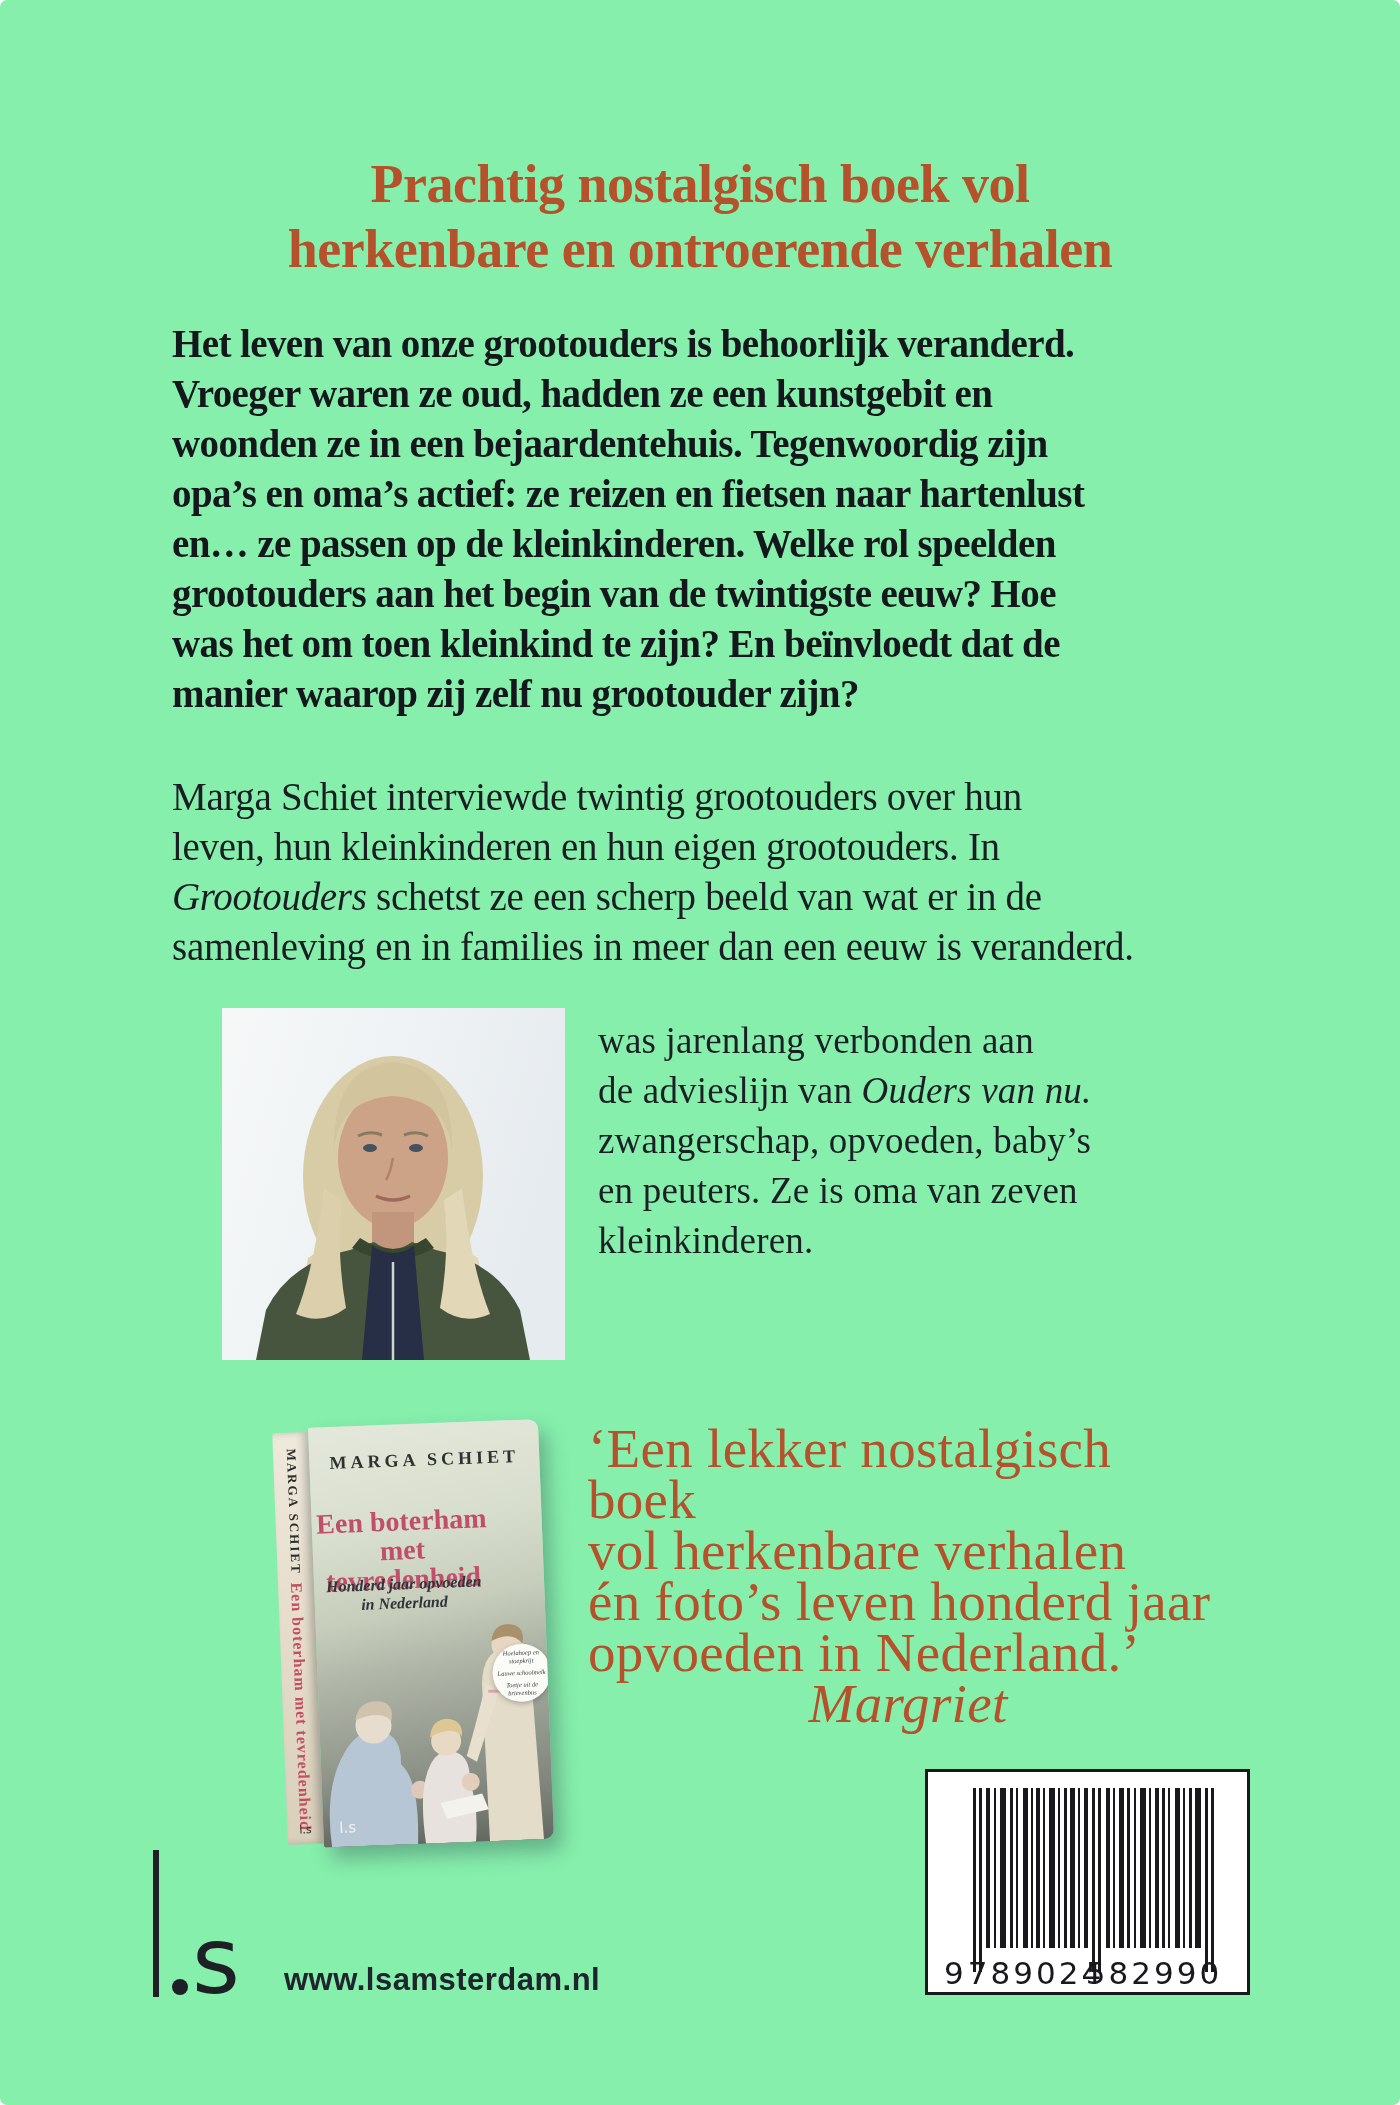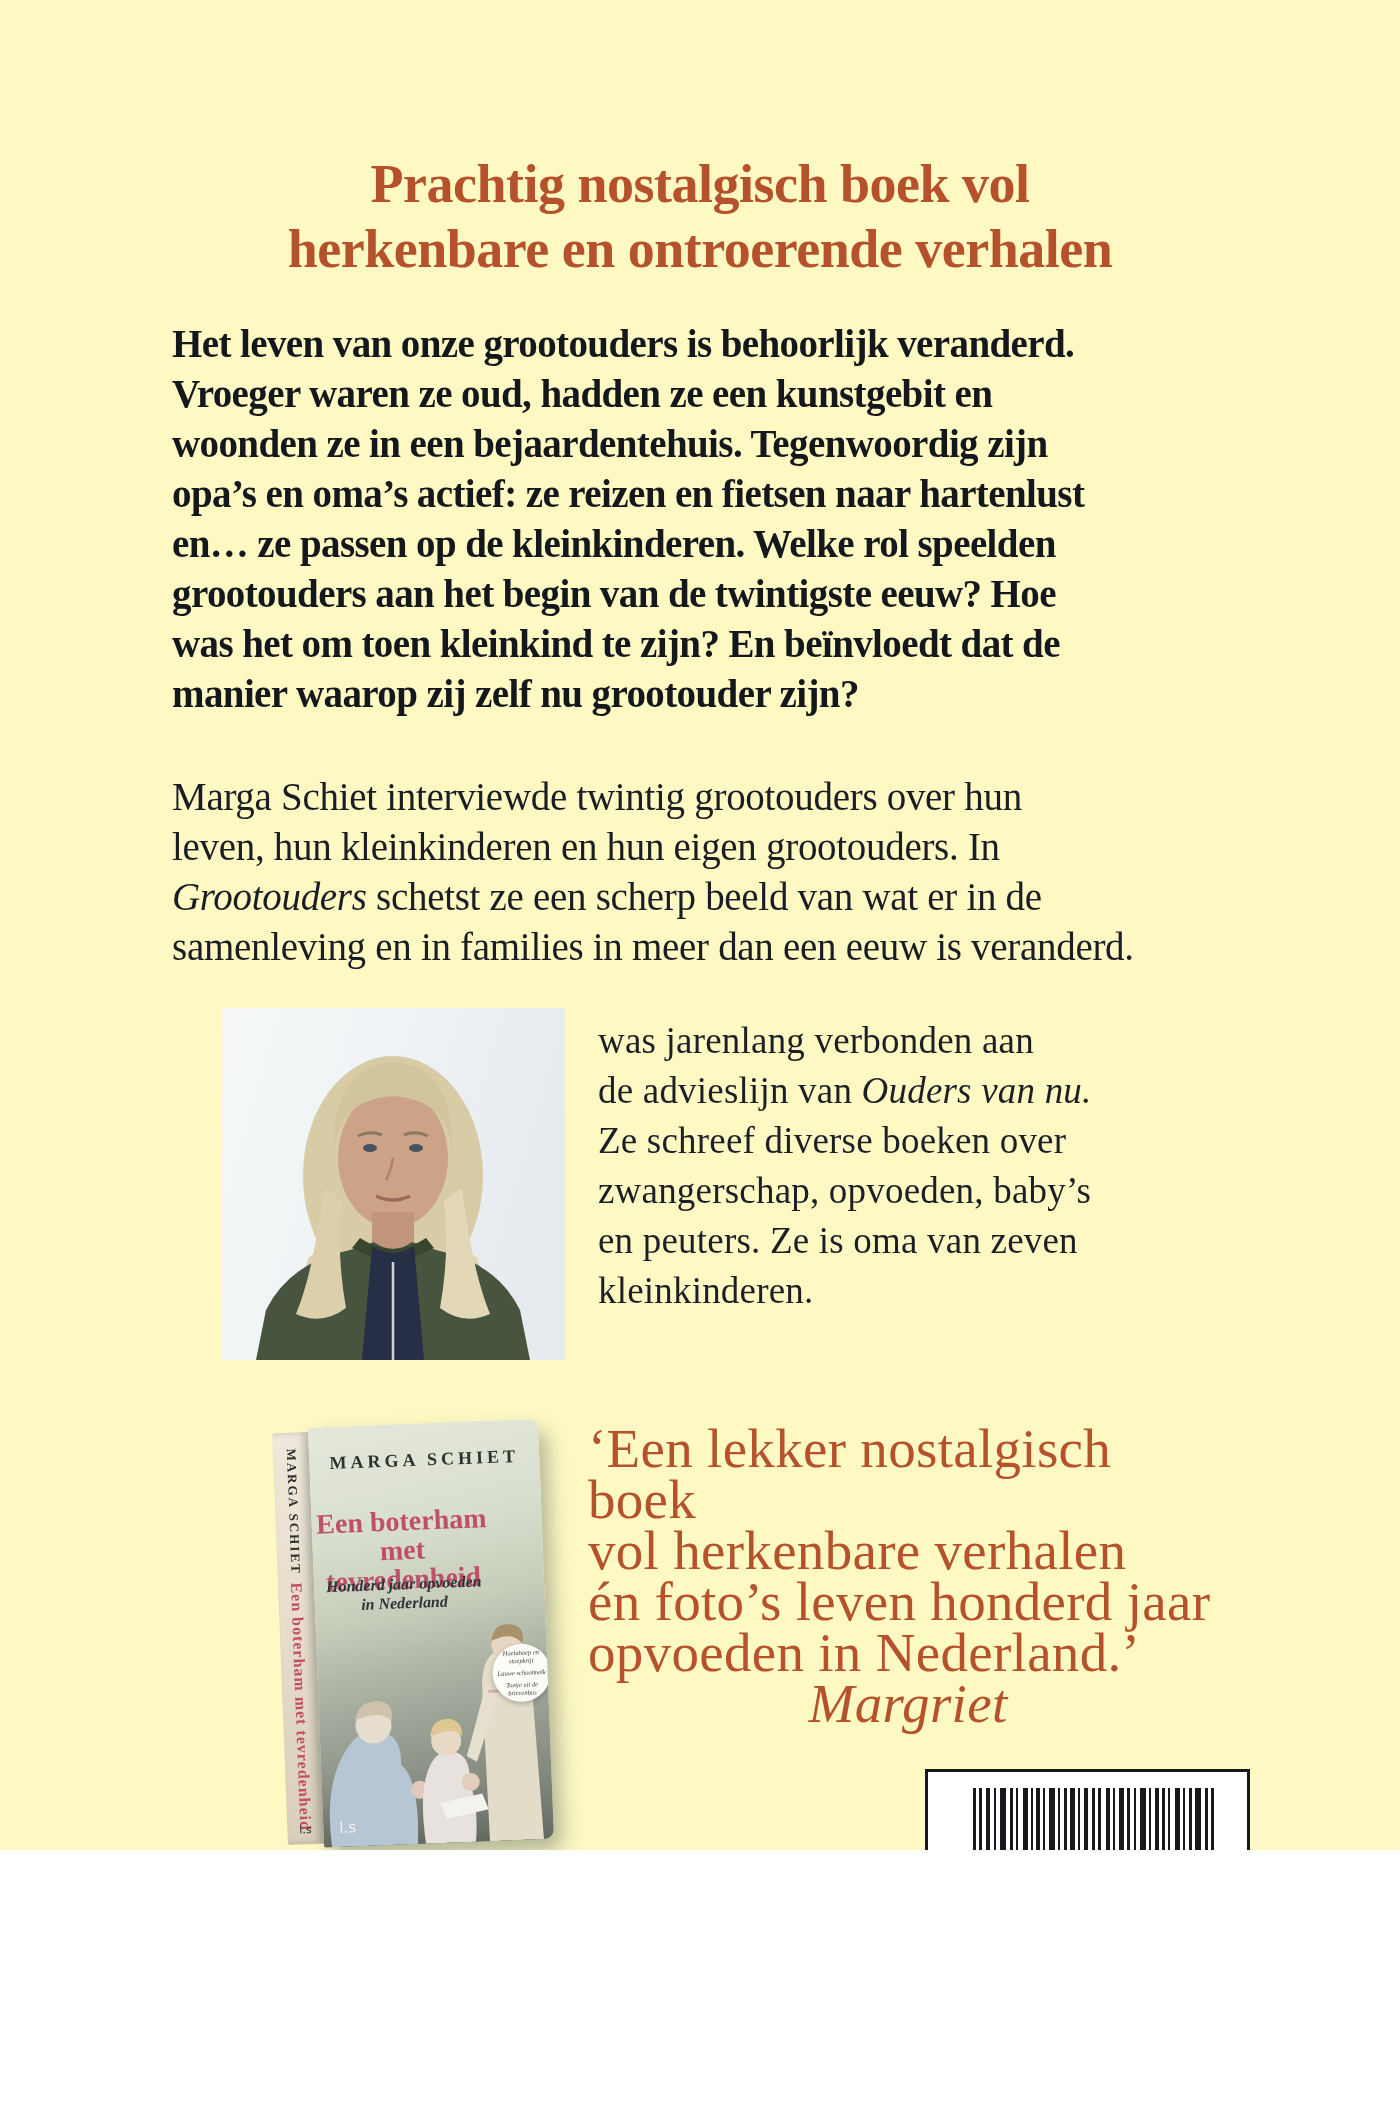--- a/index.html
+++ b/index.html
@@ -1,23 +1,24 @@
 <!DOCTYPE html>
 <html><head>
 <meta charset="utf-8">
 <style>
   html,body{margin:0;padding:0;}
   .page{
     position:relative;
     width:1400px;
-    height:1850px;
-    background:#fef9c3;
+    height:2105px;
+    background:#86efac;
     overflow:hidden;
     font-family:"Liberation Serif", serif;
     color:#16191e;
+    border-radius:7px;
   }
   
   .headline{
     position:absolute; left:0; top:152px; width:1400px;
     text-align:center; font-weight:bold; font-size:54px; line-height:65px;
     color:#b5522c; letter-spacing:-0.5px;
   }
   
   .intro{
     position:absolute; left:172px; top:319px; width:1120px;
@@ -193,21 +194,20 @@
       <line x1="171" y1="254" x2="171" y2="352" stroke="#cfd3cd" stroke-width="2.5"></line>
 
       <path d="M102,180 Q92,262 74,306 Q100,318 124,300 Q114,244 120,192 Z" fill="#dccfab"></path>
       <path d="M240,180 Q250,262 268,306 Q242,318 218,300 Q228,244 222,192 Z" fill="#e2d7b6"></path>
     </svg>
   </div>
 
   <div class="bio">
     <div>was jarenlang verbonden aan</div>
     <div><span>de advieslijn van </span><span class="it">Ouders van nu.</span></div>
-    <div>Ze schreef diverse boeken over</div>
     <div>zwangerschap, opvoeden, baby’s</div>
     <div>en peuters. Ze is oma van zeven</div>
     <div>kleinkinderen.</div>
   </div>
 
   <div class="book">
     <div class="spine">
       <span class="spine-author">MARGA SCHIET</span>
       <span class="spine-title">Een boterham met tevredenheid</span>
       <span class="spine-logo">l.s</span>

